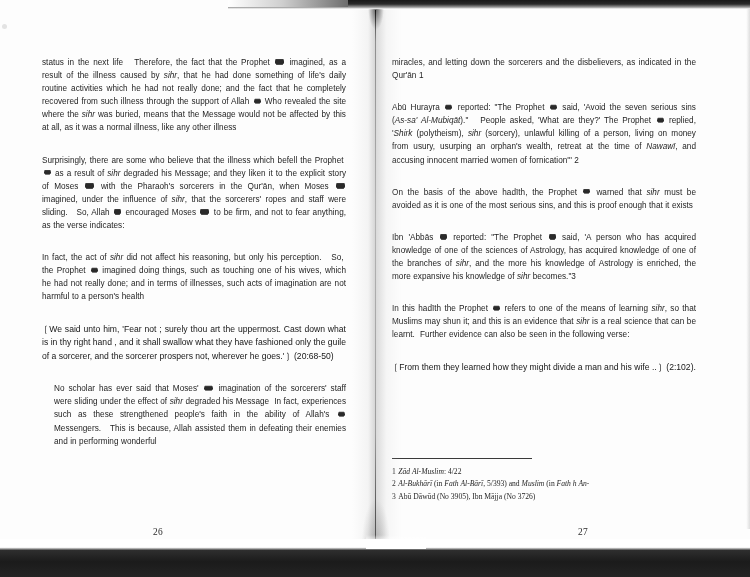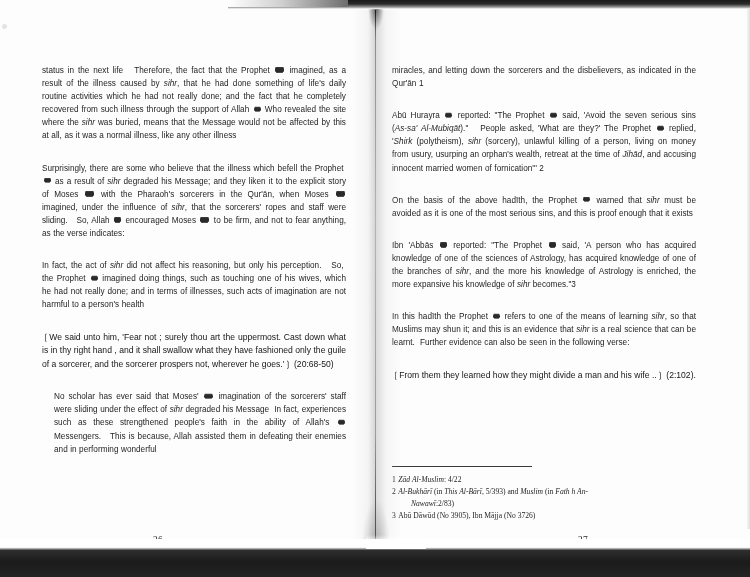--- a/index.html
+++ b/index.html
@@ -66,21 +66,21 @@
   }
   .gutter-bottom-bulge {
     position: absolute;
     left: 362px; top: 500px; width: 28px; height: 45px;
     background: radial-gradient(ellipse at 50% 100%, rgba(120,120,120,0.45) 0%, rgba(255,255,255,0) 72%);
   }
 
   
   .page {
     position: absolute;
-    top: 12px;
+    top: 4px;
     height: 455px;
   }
   .page-left  { left: 0px;   width: 376px; }
   .page-right { left: 376px; width: 374px; }
 
   .col {
     position: absolute;
     top: 52px;
     width: 304px;
     color: #1d1d1d;
@@ -243,21 +243,21 @@
       <p class="para">
         miracles, and letting down the sorcerers and the disbelievers, as
         indicated in the Qur'ān 1
       </p>
 
       <p class="para">
         Abū Hurayra&nbsp;<span class="hon"></span> reported: "The Prophet&nbsp;<span class="hon"></span> said, 'Avoid the seven
         serious sins (<span class="it">As-sa' Al-Mubiqāt</span>)."&nbsp;&nbsp; People asked, 'What are they?'
         The Prophet&nbsp;<span class="hon"></span> replied, '<span class="it">Shirk</span> (polytheism), <span class="it">sihr</span> (sorcery), unlawful
         killing of a person, living on money from usury, usurping an orphan's
-        wealth, retreat at the time of <span class="it">Jihād</span>, and accusing innocent married
+        wealth, retreat at the time of <span class="it">Nawawī</span>, and accusing innocent married
         women of fornication'" 2
       </p>
 
       <p class="para">
         On the basis of the above hadīth, the Prophet&nbsp;<span class="hon"></span> warned that <span class="it">sihr</span>
         must be avoided as it is one of the most serious sins, and this is
         proof enough that it exists
       </p>
 
       <p class="para">
@@ -279,21 +279,21 @@
 
     </div>
 
     <div class="footnote-rule"></div>
 
     <div class="footnotes">
       <p class="fn">
         <span class="fnum">1</span><span class="it">Zād Al-Muslim</span>: 4/22
       </p>
       <p class="fn">
-        <span class="fnum">2</span><span class="it">Al-Bukhārī</span> (in <span class="it">This Al-Bārī</span>, 5/393) and <span class="it">Muslim</span> (in <span class="it">Fath h An-</span><span class="fn-cont"><span class="it">Nawawī</span>:2/83)</span>
+        <span class="fnum">2</span><span class="it">Al-Bukhārī</span> (in <span class="it">Fath Al-Bārī</span>, 5/393) and <span class="it">Muslim</span> (in <span class="it">Fath h An-</span>
       </p>
       <p class="fn">
         <span class="fnum">3</span>Abū Dāwūd (No 3905), Ibn Mājja (No 3726)
       </p>
     </div>
 
     <div class="folio">27</div>
   </div>
 
   <div class="gutter-shade-left"></div>

